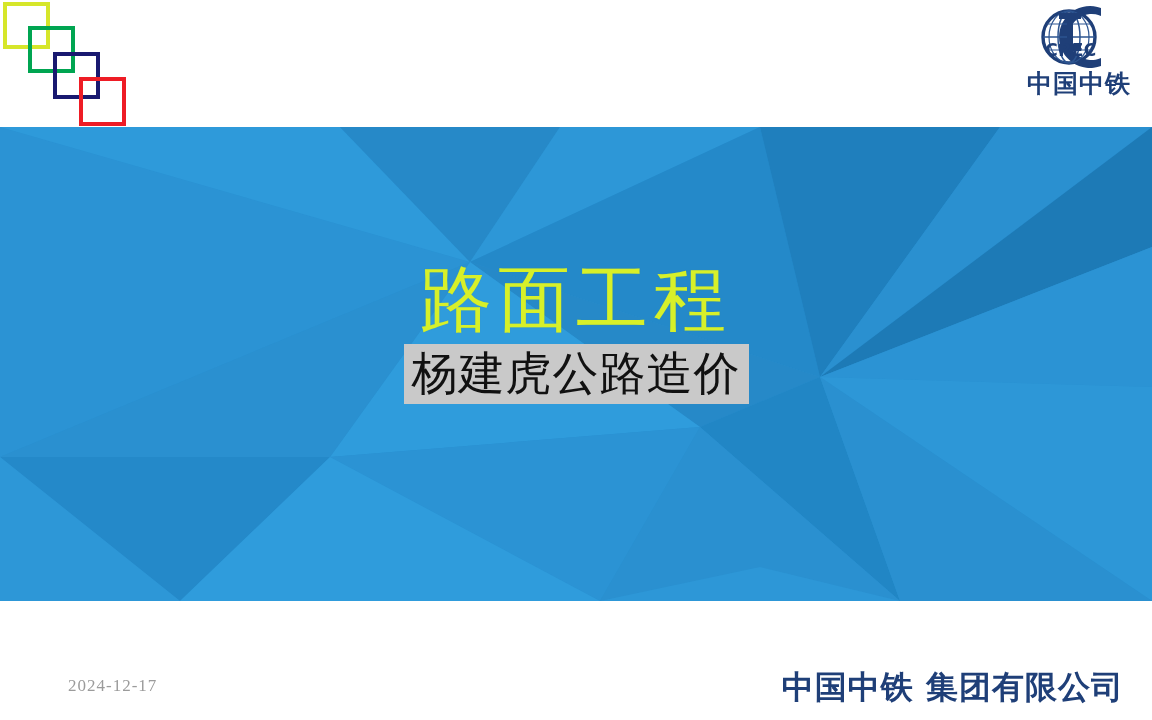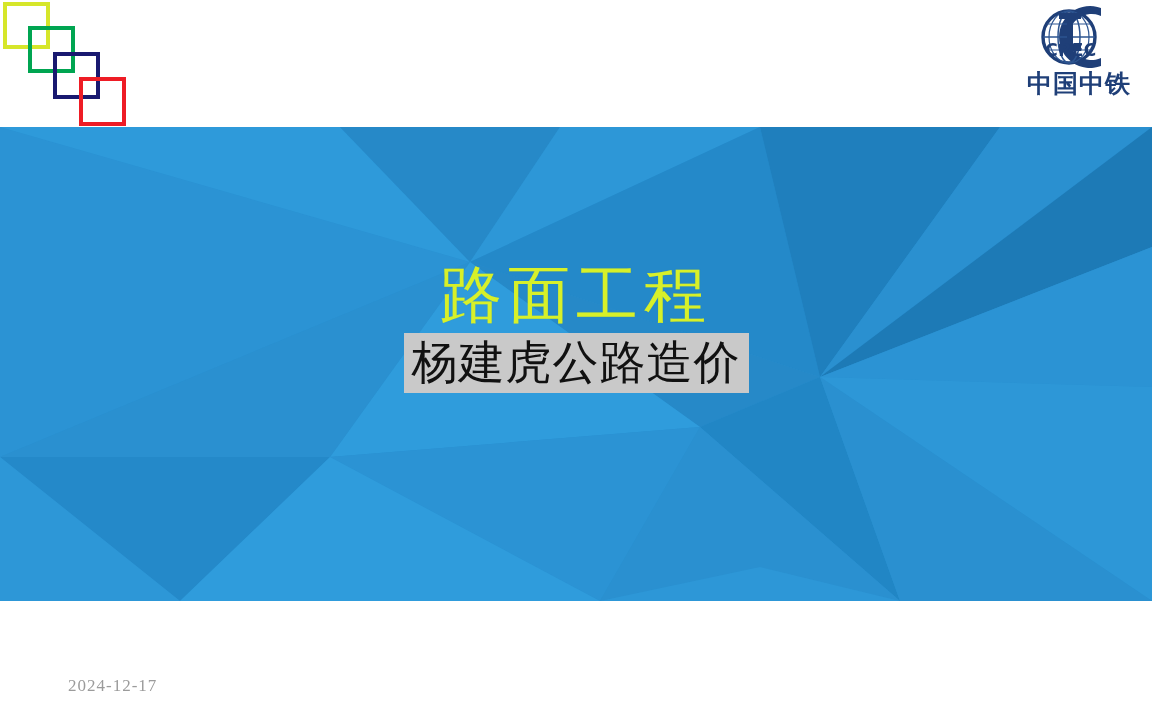--- a/index.html
+++ b/index.html
@@ -103,21 +103,21 @@
     position: absolute;
     left: 0;
     top: 262px;
     width: 1152px;
     z-index: 4;
     text-align: center;
     pointer-events: none;
   }
   #main-title {
     font-family: "DejaVu Sans", "Liberation Sans", sans-serif;
-    font-size: 62px;
+    font-size: 72px;
     font-weight: normal;
     line-height: 1.05;
     color: #d7f029;
     letter-spacing: 6px;
     margin: 0;
     white-space: nowrap;
     text-shadow: 0 0 1px rgba(120,170,60,.35);
     text-align: center;
   }
   #subtitle-wrap {
@@ -224,14 +224,15 @@
   </div>
 
   <div id="title-block">
     <h1 id="main-title">路面工程</h1>
     <div id="subtitle-wrap">
       <span id="subtitle">杨建虎公路造价</span>
     </div>
   </div>
 
   <div id="footer-date">2024-12-17</div>
+  <div id="footer-company">中国中铁 集团有限公司</div>
 
 </div>
 
 </body></html>

